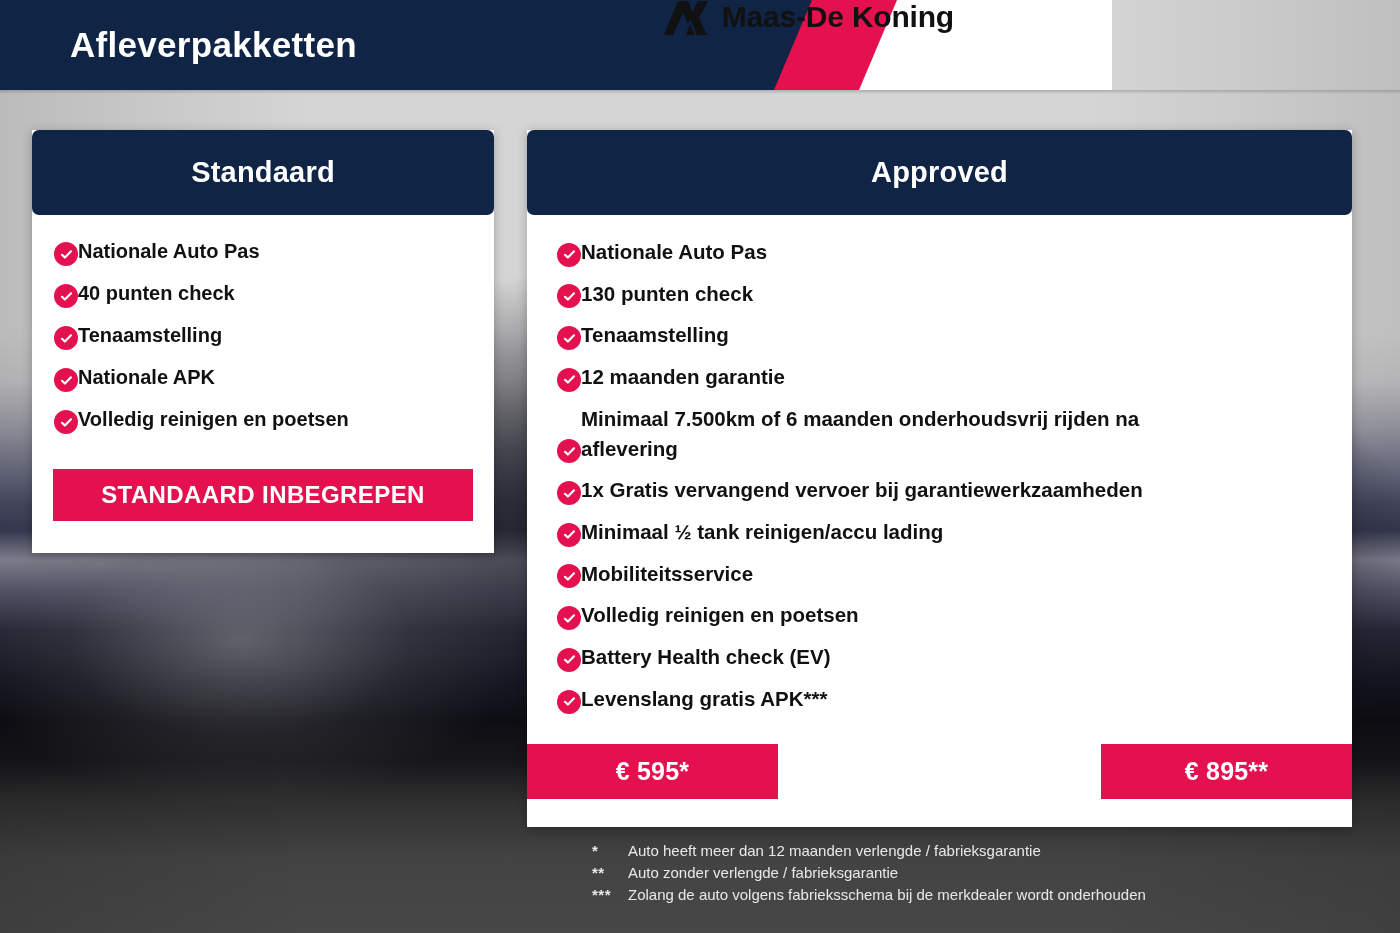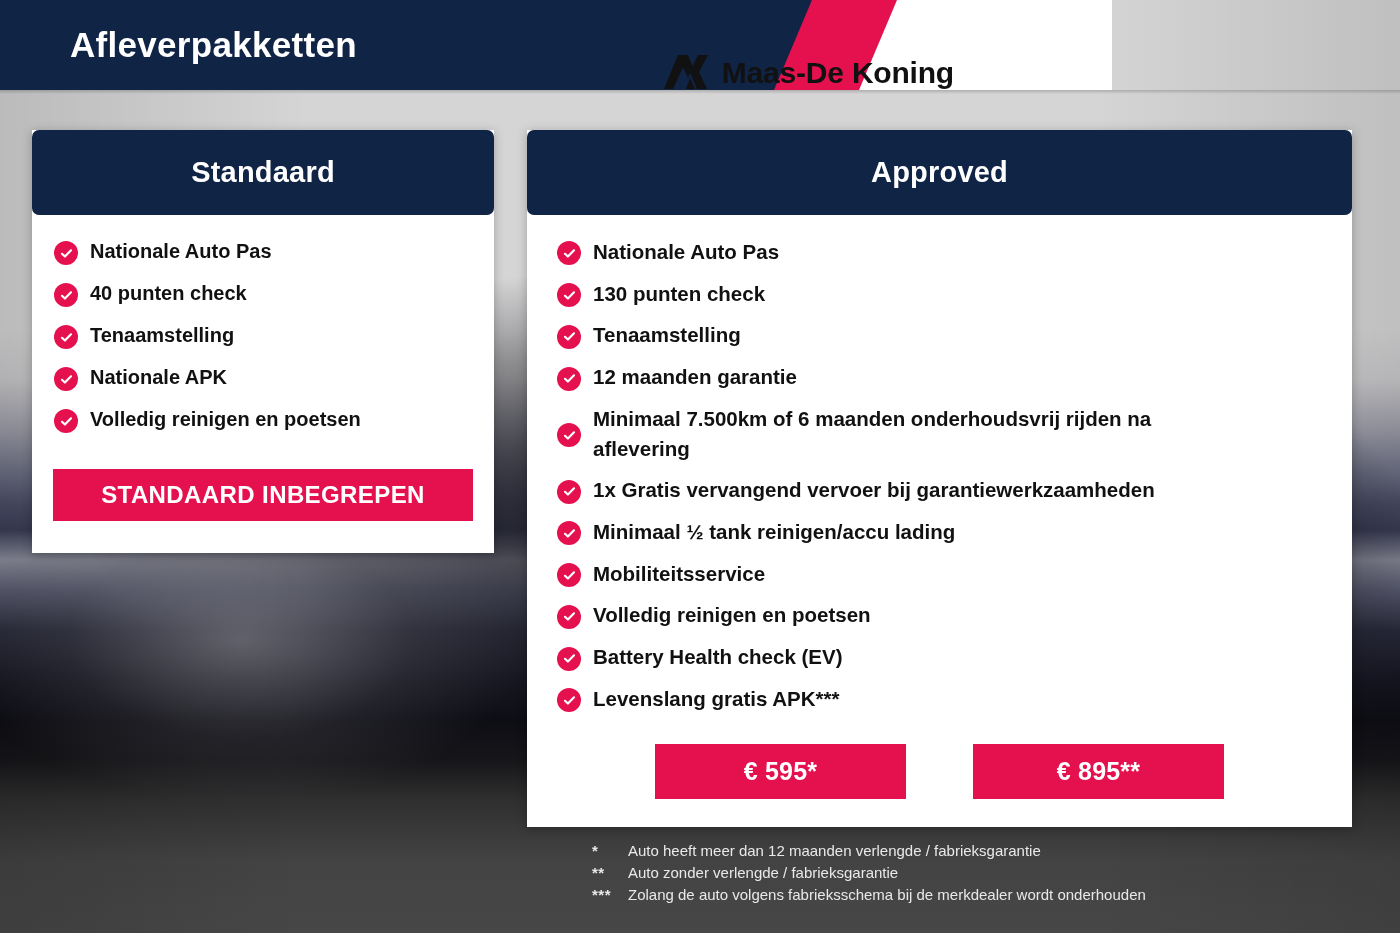--- a/index.html
+++ b/index.html
@@ -90,21 +90,21 @@
     font-weight: bold;
     letter-spacing: 0.3px;
     white-space: nowrap;
   }
   .brand {
     position: absolute;
     right: 158px;
     top: 0;
     height: 90px;
     display: flex;
-    align-items: flex-end;
+    align-items: flex-start;
     gap: 14px;
   }
   .brand-mark { width: 44px; height: 36px; display: block; }
   .brand-name {
     color: #111111;
     font-size: 30px;
     font-weight: bold;
     letter-spacing: -0.2px;
     white-space: nowrap;
   }
@@ -139,22 +139,21 @@
     letter-spacing: 0.2px;
   }
 
   .card-body { padding: 22px 0 0 0; }
   .card-standaard .card-body { padding-bottom: 32px; }
   .card-approved  .card-body { padding-bottom: 22px; }
 
   ul.features { list-style: none; }
   ul.features li {
     display: flex;
-    align-items: center;
-    gap: 12px;
+    align-items: flex-end;
     padding: 0 20px 0 22px;
     margin-bottom: 13px;
   }
   .card-approved ul.features li { margin-bottom: 12px; padding-left: 30px; }
 
   .check {
     flex: 0 0 auto;
     width: 24px; height: 24px;
     border-radius: 50%;
     background: #e5114f;
@@ -187,21 +186,21 @@
     cursor: pointer;
   }
   .btn-standaard {
     margin: 22px 21px 0 21px;
     width: 420px;
     height: 52px;
     font-size: 24px;
   }
   .price-row {
     display: flex;
-    justify-content: center;
+    justify-content: space-between;
     gap: 67px;
     margin-top: 30px;
     padding-bottom: 6px;
   }
   .btn-price {
     width: 251px;
     height: 55px;
     font-size: 25px;
     letter-spacing: 0.2px;
   }

